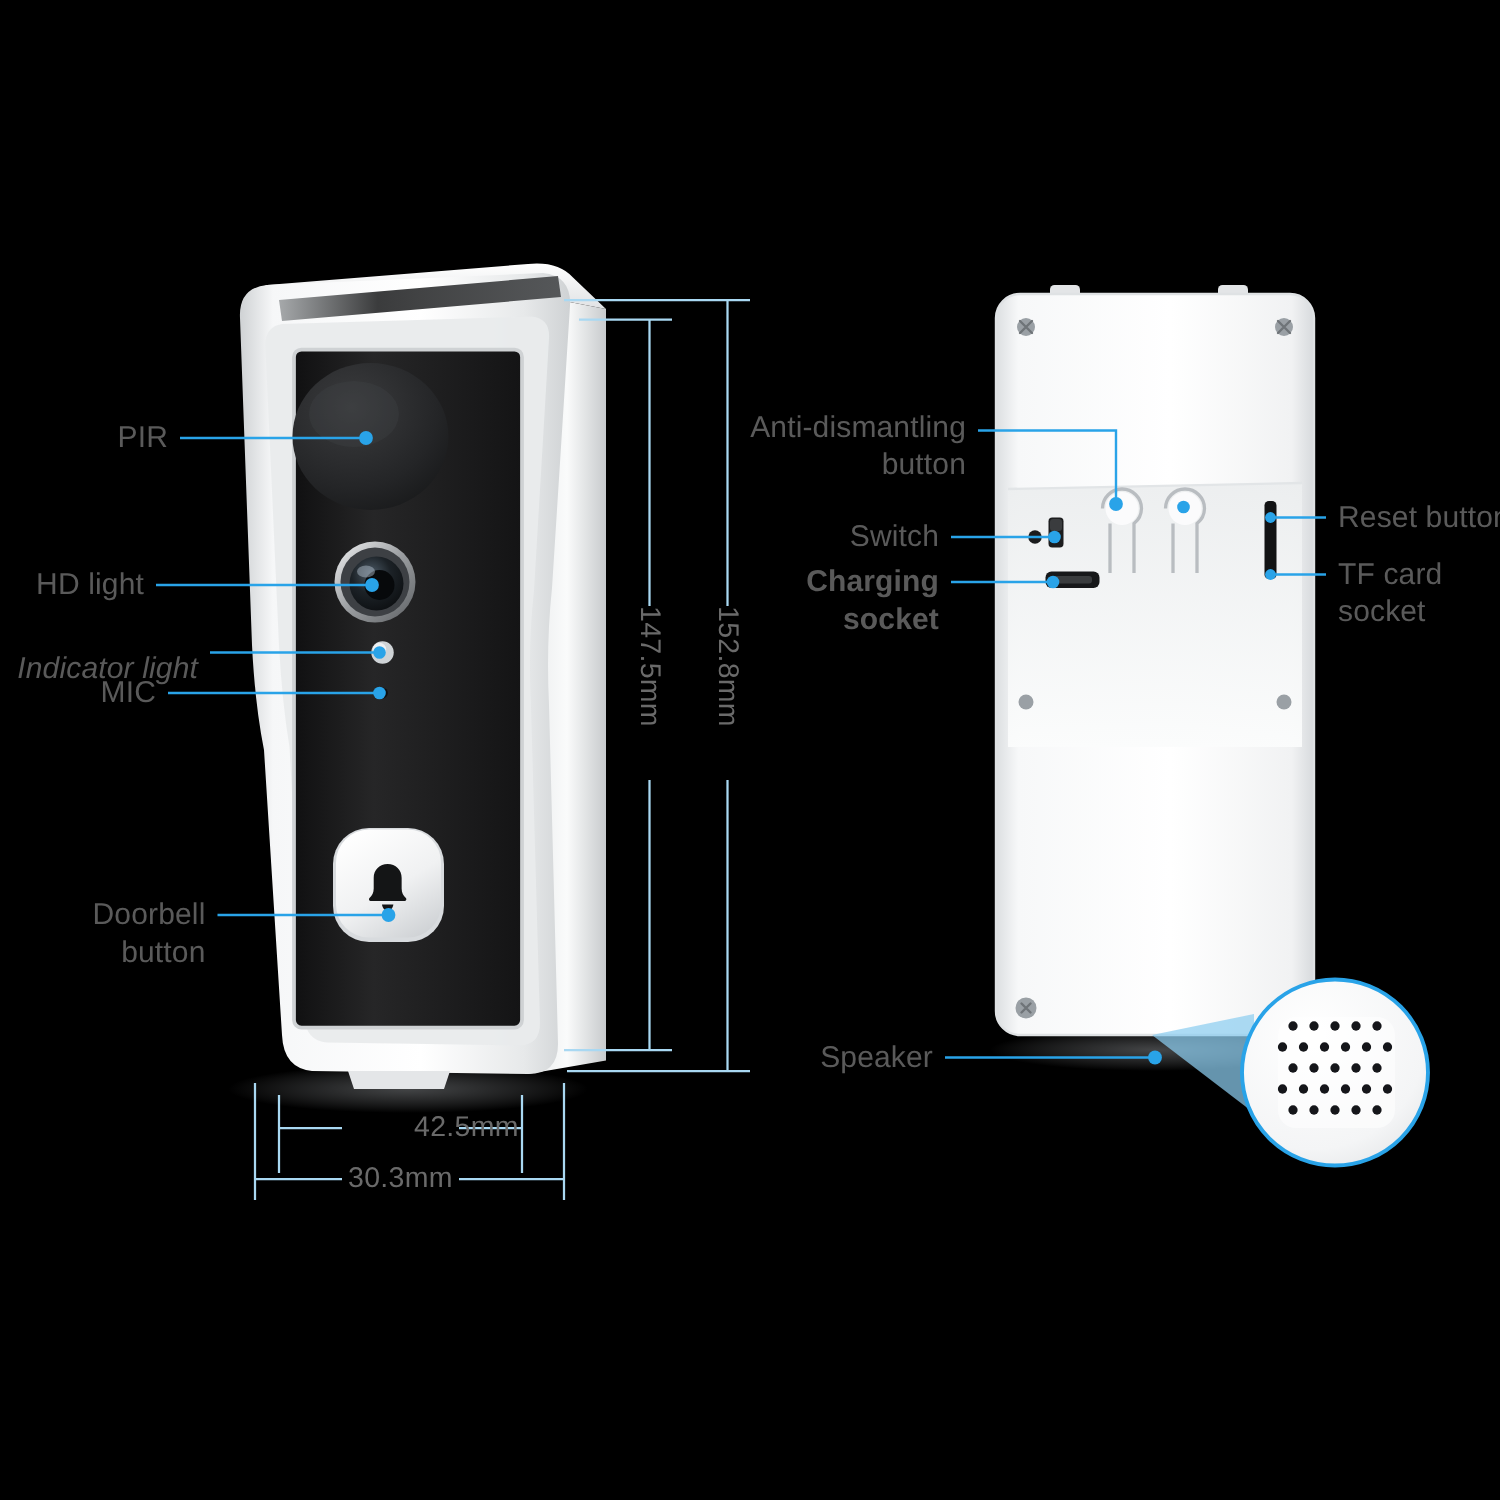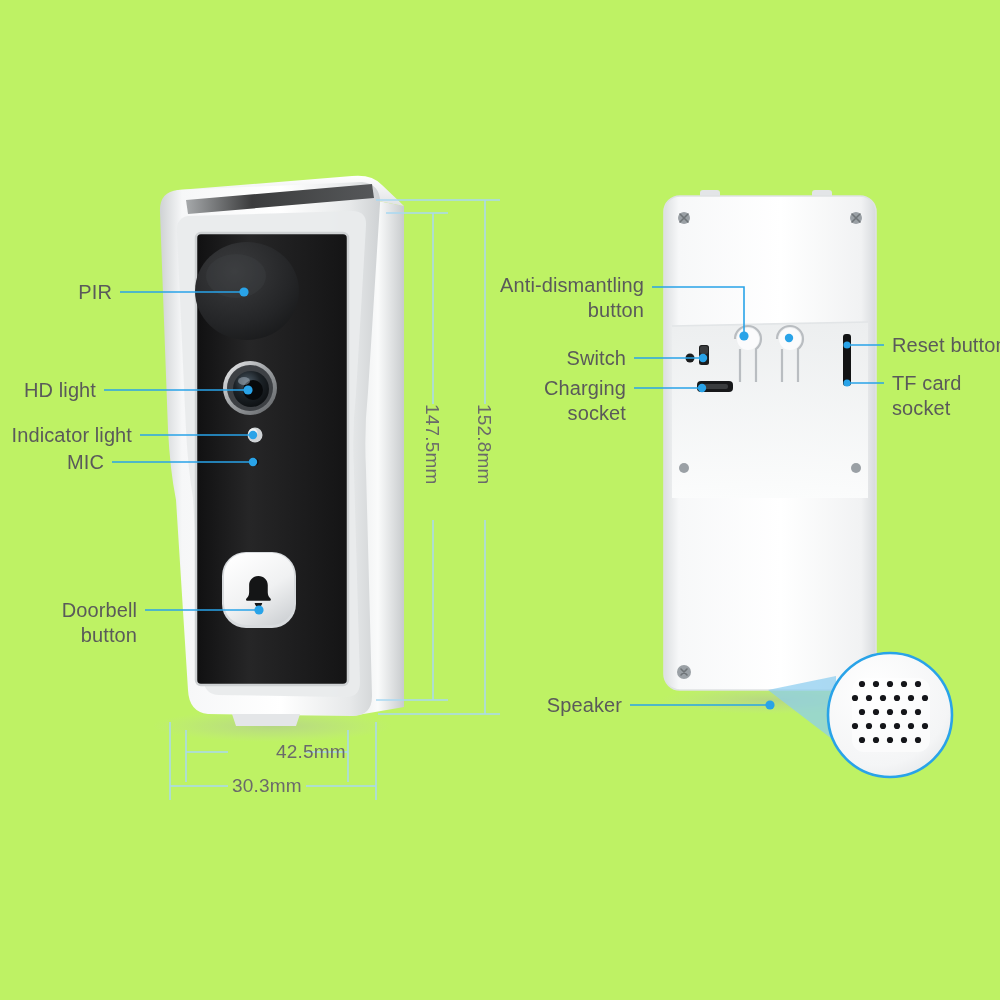--- a/index.html
+++ b/index.html
@@ -2,21 +2,21 @@
 <html><head>
 <meta charset="utf-8">
 <title>Video Doorbell Product Dimension Diagram</title>
 <style>
   html,body{margin:0;padding:0;background:#ffffff;}
   body{
     width:1000px;height:1000px;overflow:hidden;
     font-family:"Liberation Sans","DejaVu Sans",sans-serif;
     -webkit-font-smoothing:antialiased;
   }
-  #stage{position:relative;width:1000px;height:1000px;background:#bef264;}
+  #stage{position:relative;width:1000px;height:1000px;background:#000000;}
   .lbl{
     position:absolute;color:#5a5a5a;font-size:20px;line-height:25px;
     white-space:pre-line;letter-spacing:.1px;
   }
   .lbl.r{text-align:right;}
   .dim{
     position:absolute;color:#6a6a6a;font-size:19px;line-height:22px;
     letter-spacing:.2px;
   }
   .dim.vert{transform-origin:0 0;transform:rotate(90deg);white-space:nowrap;}
@@ -301,32 +301,32 @@
 
       <path d="M170 786 L228 786"></path>
       <path d="M306 786 L376 786"></path>
     </g>
   </svg>
 
   <div class="lbl r" style="left:0px;top:280px;width:112px;">PIR</div>
 
   <div class="lbl r" style="left:0px;top:378px;width:96px;">HD light</div>
 
-  <div class="lbl r" style="left:0px;top:423px;width:132px;">Indicator light</div>
+  <div class="lbl r" style="left:0px;top:434px;width:132px;font-style:italic;">Indicator light</div>
 
   <div class="lbl r" style="left:0px;top:450px;width:104px;">MIC</div>
 
   <div class="lbl r" style="left:0px;top:598px;width:137px;">Doorbell button</div>
 
   <div class="lbl r" style="left:380px;top:273px;width:264px;">Anti-dismantling
 button</div>
 
   <div class="lbl r" style="left:450px;top:346px;width:176px;text-align:right;">Switch</div>
 
-  <div class="lbl r" style="left:450px;top:376px;width:176px;">Charging
+  <div class="lbl r" style="left:450px;top:376px;width:176px;font-weight:bold;">Charging
 socket</div>
 
   <div class="lbl" style="left:892px;top:333px;width:140px;">Reset button</div>
 
   <div class="lbl" style="left:892px;top:371px;width:110px;">TF card
 socket</div>
 
   <div class="lbl r" style="left:470px;top:693px;width:152px;text-align:right;">Speaker</div>
 
   <div class="dim vert" style="left:443px;top:404px;">147.5mm</div>

